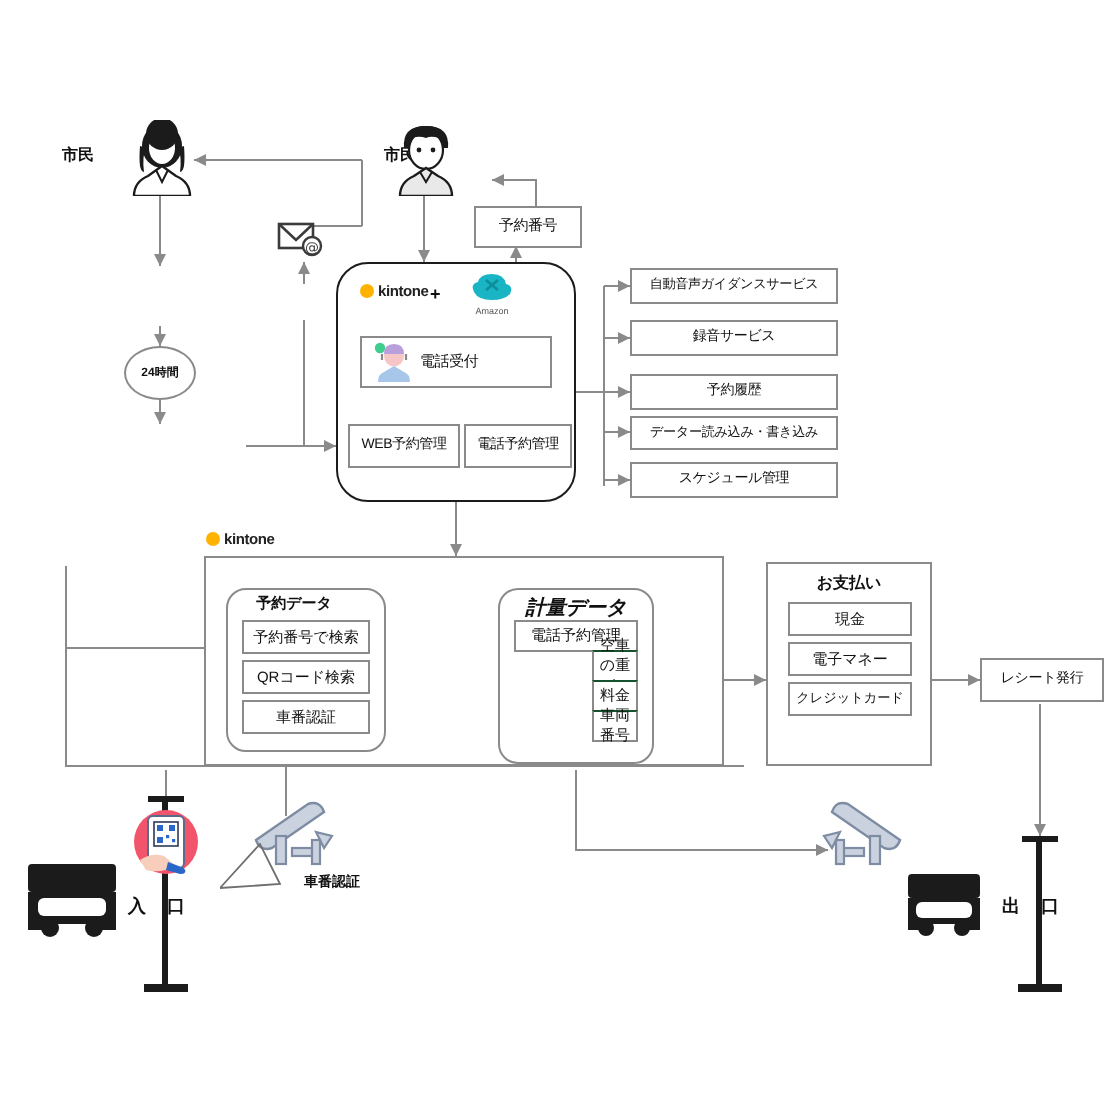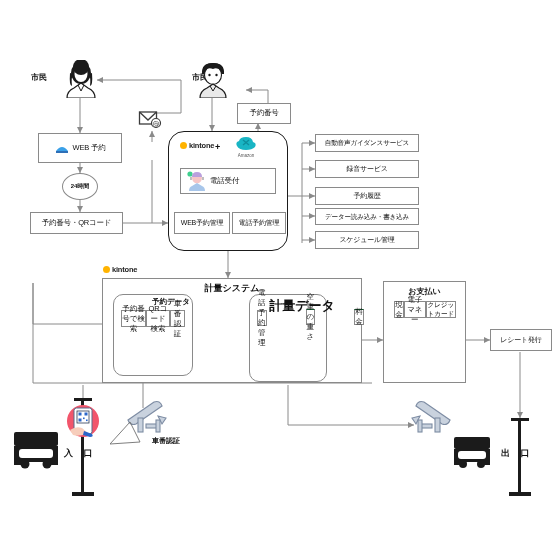--- a/index.html
+++ b/index.html
@@ -28,21 +28,21 @@
   .nofill { background:transparent; }
   .sysbox { position:absolute; border:1px solid #8a8a8a; background:#fff; }
   .ellipse {
     position:absolute; border:1px solid #8a8a8a; border-radius:50%;
     background:#fff; display:flex; align-items:center; justify-content:center;
     font-size:6px; font-weight:bold; color:#111;
   }
   .kintone-tag { position:absolute; display:flex; align-items:center; gap:2px; }
   .kintone-dot { width:7px; height:7px; border-radius:50%; background:#ffb300; display:block; }
   .kintone-txt { font-size:7.5px; font-weight:bold; color:#222; letter-spacing:-0.2px; }
-  .stack { position:absolute; display:flex; flex-direction:row; }
+  .stack { position:absolute; display:flex; flex-direction:column; }
   .stack .cell {
     border:1px solid #8a8a8a; background:#fff;
     font-size:7.5px; text-align:center; color:#111;
     display:flex; align-items:center; justify-content:center;
   }
   .stack.joined .cell + .cell { border-top:1px solid #14532d; margin-top:-1px;margin-left:39px; }
   .gapstack .cell { margin-bottom:3px; }
   .icon { position:absolute; }
   .gate-label { position:absolute; font-size:9px; font-weight:bold; letter-spacing:4px; color:#111; }
 </style>
@@ -118,31 +118,23 @@
   <svg class="icon" style="left:64px; top:60px;" width="34" height="38">
     <ellipse cx="17" cy="13" rx="10" ry="11" fill="#1b1b1b"></ellipse>
     <ellipse cx="17" cy="14" rx="6.5" ry="8" fill="#fff"></ellipse>
     <circle cx="17" cy="7" r="8" fill="#1b1b1b"></circle>
     <path d="M6 13 Q5 26 8 26 Q7 18 9 14 Z" fill="#1b1b1b"></path>
     <path d="M28 13 Q29 26 26 26 Q27 18 25 14 Z" fill="#1b1b1b"></path>
     <path d="M17 23 L10 28 Q3 31 3 38 L31 38 Q31 31 24 28 Z" fill="#fff" stroke="#1b1b1b" stroke-width="1.2"></path>
     <path d="M14 25 L17 31 L20 25" fill="none" stroke="#1b1b1b" stroke-width="1"></path>
   </svg>
 
-  <div class="node" style="left:38px; top:133px; width:84px; height:30px;">
-    <svg width="14" height="12" style="margin-right:4px;">
-      <path d="M1 9 Q7 1 13 9 Z" fill="#3aa0e8"></path>
-      <rect x="1" y="9" width="12" height="2" fill="#2e6fb7"></rect>
-    </svg>
-    <span>WEB 予約</span>
-  </div>
 
   <div class="ellipse" style="left:62px; top:173px; width:36px; height:27px;">24時間</div>
 
-  <div class="node" style="left:30px; top:212px; width:93px; height:22px;">予約番号・QRコード</div>
 
   <svg class="icon" style="left:138px; top:108px;" width="24" height="22">
     <rect x="1.5" y="4" width="17" height="12" fill="#fff" stroke="#3b3b3b" stroke-width="1.3"></rect>
     <path d="M1.5 4 L10 12 L18.5 4" fill="none" stroke="#3b3b3b" stroke-width="1.3"></path>
     <circle cx="18" cy="15" r="4.5" fill="#fff" stroke="#3b3b3b" stroke-width="1.2"></circle>
     <text x="18" y="18" font-size="7" text-anchor="middle" fill="#3b3b3b" font-family="DejaVu Sans">@</text>
   </svg>
 
   <div class="plain" style="left:192px; top:72px;">市民</div>
   <svg class="icon" style="left:197px; top:60px;" width="32" height="38">
@@ -187,32 +179,31 @@
   <div class="node" style="left:315px; top:160px; width:104px; height:18px; font-size:7px;">録音サービス</div>
   <div class="node" style="left:315px; top:187px; width:104px; height:18px; font-size:7px;">予約履歴</div>
   <div class="node" style="left:315px; top:208px; width:104px; height:17px; font-size:6.6px;">データー読み込み・書き込み</div>
   <div class="node" style="left:315px; top:231px; width:104px; height:18px; font-size:7px;">スケジュール管理</div>
 
   <div class="kintone-tag" style="left:103px; top:265px;">
     <span class="kintone-dot"></span>
     <span class="kintone-txt">kintone</span>
   </div>
   <div class="sysbox" style="left:102px; top:278px; width:260px; height:105px;"></div>
-  <div class="title" style="left:102px; top:282px; width:260px;">計量システム</div>
 
   <div class="node rounded nofill" style="left:113px; top:294px; width:80px; height:82px;"></div>
-  <div class="title" style="left:131px; top:297px; width:80px; font-size:7.5px;">予約データ</div>
+  <div class="title" style="left:107px; top:297px; width:80px; font-size:7.5px;">予約データ</div>
   <div class="stack gapstack" style="left:121px; top:310px; width:64px;">
     <div class="cell" style="height:17px;">予約番号で検索</div>
     <div class="cell" style="height:17px;">QRコード検索</div>
     <div class="cell" style="height:17px;">車番認証</div>
   </div>
 
   <div class="node rounded nofill" style="left:249px; top:294px; width:78px; height:88px;"></div>
-  <div class="title" style="left:263px; top:297px; width:78px; font-size:13px;">計量データ</div>
+  <div class="title" style="left:249px; top:297px; width:78px; font-size:10px;font-style:italic;">計量データ</div>
   <div class="stack joined" style="left:257px; top:310px; width:62px;">
     <div class="cell" style="height:16px;">電話予約管理</div>
     <div class="cell" style="height:16px;">空車の重さ</div>
     <div class="cell" style="height:16px;">料金</div>
     <div class="cell" style="height:16px;">車両番号</div>
   </div>
 
   <div class="sysbox" style="left:383px; top:281px; width:83px; height:102px;"></div>
   <div class="title" style="left:383px; top:286px; width:83px; font-size:8px;">お支払い</div>
   <div class="stack gapstack" style="left:394px; top:301px; width:62px;">

